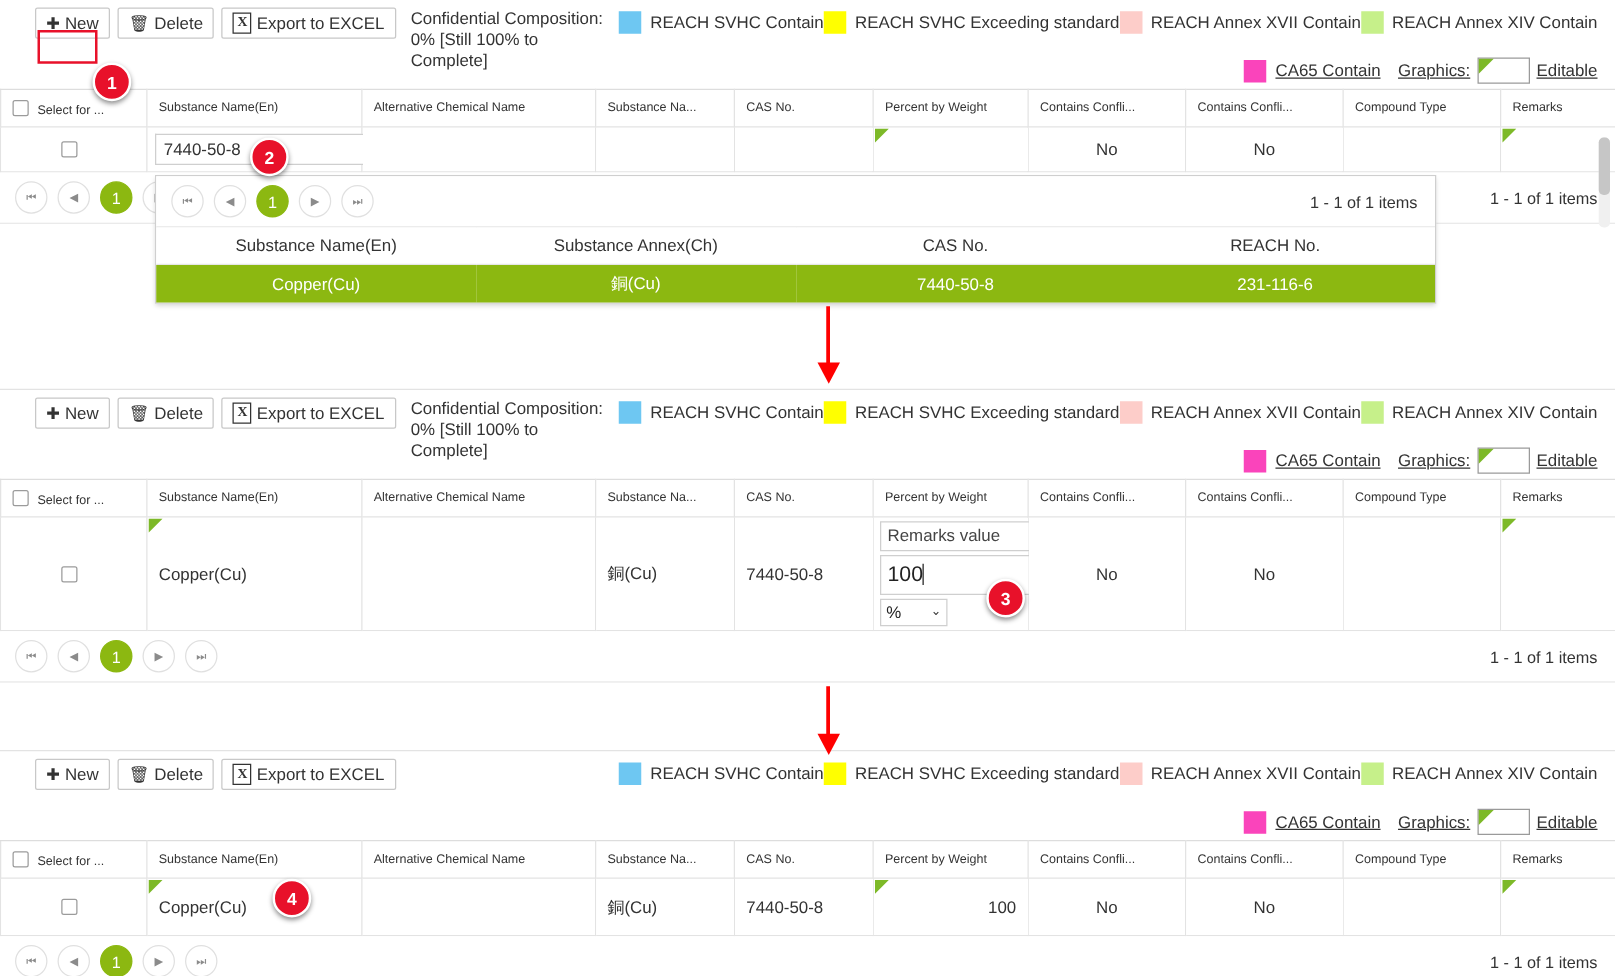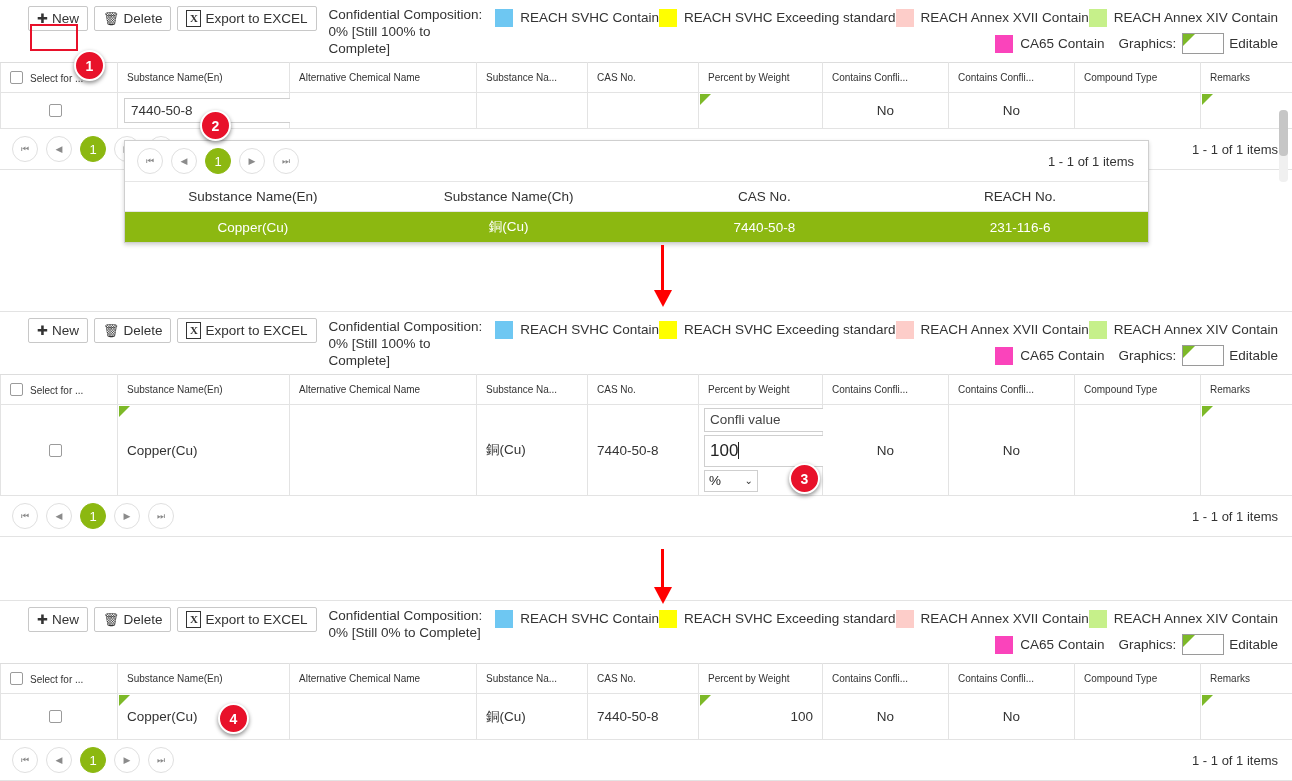--- a/index.html
+++ b/index.html
@@ -29,21 +29,21 @@
     display:inline-block;width:15px;height:17px;border:1.6px solid #333;
     font-size:11px;font-weight:bold;line-height:15px;text-align:center;
     font-family:"Liberation Serif", serif;box-sizing:border-box;
   }
   .conf{
     margin-left:12px;max-width:200px;font-size:13.5px;line-height:17px;color:#333;
   }
   
   .legend{margin-left:auto;display:flex;flex-direction:column;align-items:flex-end;padding-right:14px;padding-top:3px;}
   .legend-row{display:flex;align-items:center;}
-  .legend-row + .legend-row{margin-top:6px;}
+  .legend-row + .legend-row{margin-top:19px;text-decoration:underline;}
   .lg-item{display:flex;align-items:center;margin-left:0;}
   .lg-item:first-child{margin-left:0;}
   .sw{width:18px;height:18px;display:inline-block;margin-right:7px;}
   .lg-txt{font-size:13.5px;line-height:16px;color:#333;white-space:nowrap;}
   .gfx-label{font-size:13.5px;color:#333;margin-left:14px;margin-right:6px;white-space:nowrap;}
   .gfx-box{width:40px;height:19px;border:1px solid #9a9a9a;background:#fff;position:relative;display:inline-block;}
   .gfx-box::before{content:"";position:absolute;left:0;top:0;border-top:12px solid #7db928;border-right:12px solid transparent;}
   .gfx-after{font-size:13.5px;color:#333;margin-left:5px;white-space:nowrap;}
 
   
@@ -271,21 +271,21 @@
     <table class="pgrid">
       <colgroup>
           <col style="width:25%">
           <col style="width:25%">
           <col style="width:25%">
           <col style="width:25%">
         </colgroup>
       <tbody>
           <tr>
         <th>Substance Name(En)</th>
-        <th>Substance Name(Ch)</th>
+        <th>Substance Annex(Ch)</th>
         <th>CAS No.</th>
         <th>REACH No.</th>
       </tr>
       <tr>
         <td>Copper(Cu)</td>
         <td>銅(Cu)</td>
         <td>7440-50-8</td>
         <td>231-116-6</td>
       </tr>
     </tbody>
@@ -381,21 +381,21 @@
         <td class="center"><span class="cb"></span></td>
         <td>
           <span class="tri"></span>
           <span>Copper(Cu)</span>
         </td>
         <td></td>
         <td>銅(Cu)</td>
         <td>7440-50-8</td>
         <td style="padding:3px 5px;">
           <div class="pct-wrap">
-            <div class="pct-lbl">Confli value</div>
+            <div class="pct-lbl">Remarks value</div>
             <div class="pct-in"><span>100</span><span class="caret"></span></div>
             <div class="pct-sel">
                   <span>%</span>
                   <span class="chev">⌄</span>
                 </div>
           </div>
         </td>
         <td class="center">No</td>
         <td class="center">No</td>
         <td></td>
@@ -433,21 +433,20 @@
         <span>New</span>
       </button>
       <button class="btn">
         <span class="gl">🗑</span>
         <span>Delete</span>
       </button>
       <button class="btn">
         <span class="excel-ic">X</span>
         <span>Export to EXCEL</span>
       </button>
-      <div class="conf" style="max-width:230px">Confidential Composition: 0% [Still 0% to Complete]</div>
 
       <div class="legend">
         <div class="legend-row">
           <div class="lg-item">
             <span class="sw" style="background:#6ec7f2"></span>
             <span class="lg-txt">REACH SVHC Contain</span>
           </div>
           <div class="lg-item">
             <span class="sw" style="background:#ffff00"></span>
             <span class="lg-txt">REACH SVHC Exceeding standard</span>

